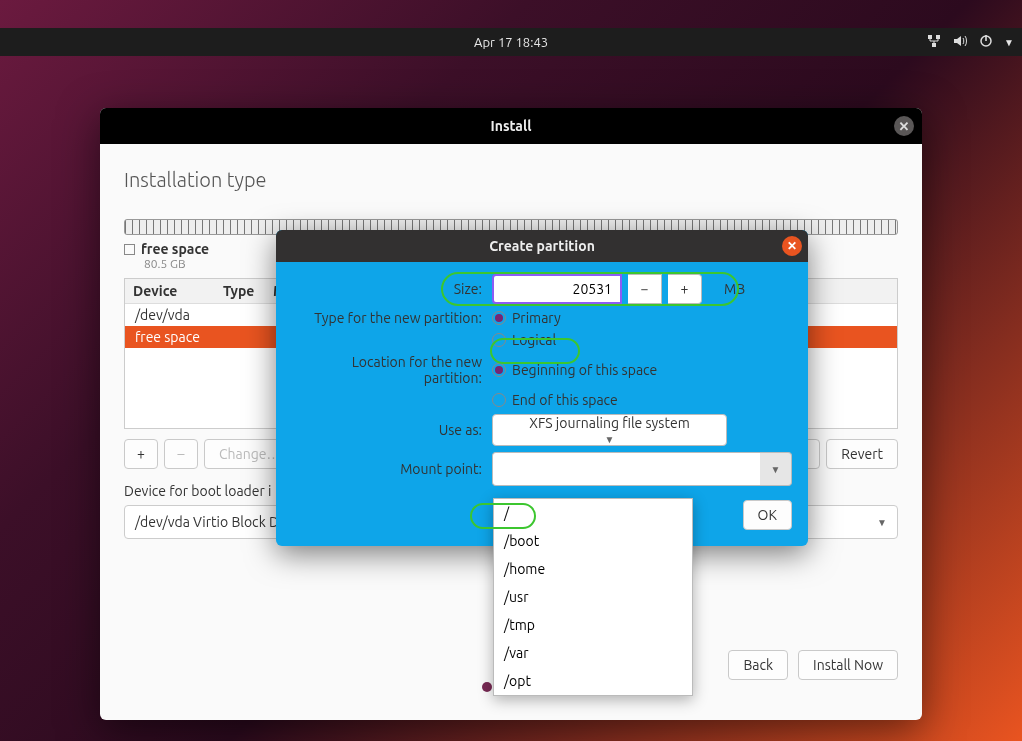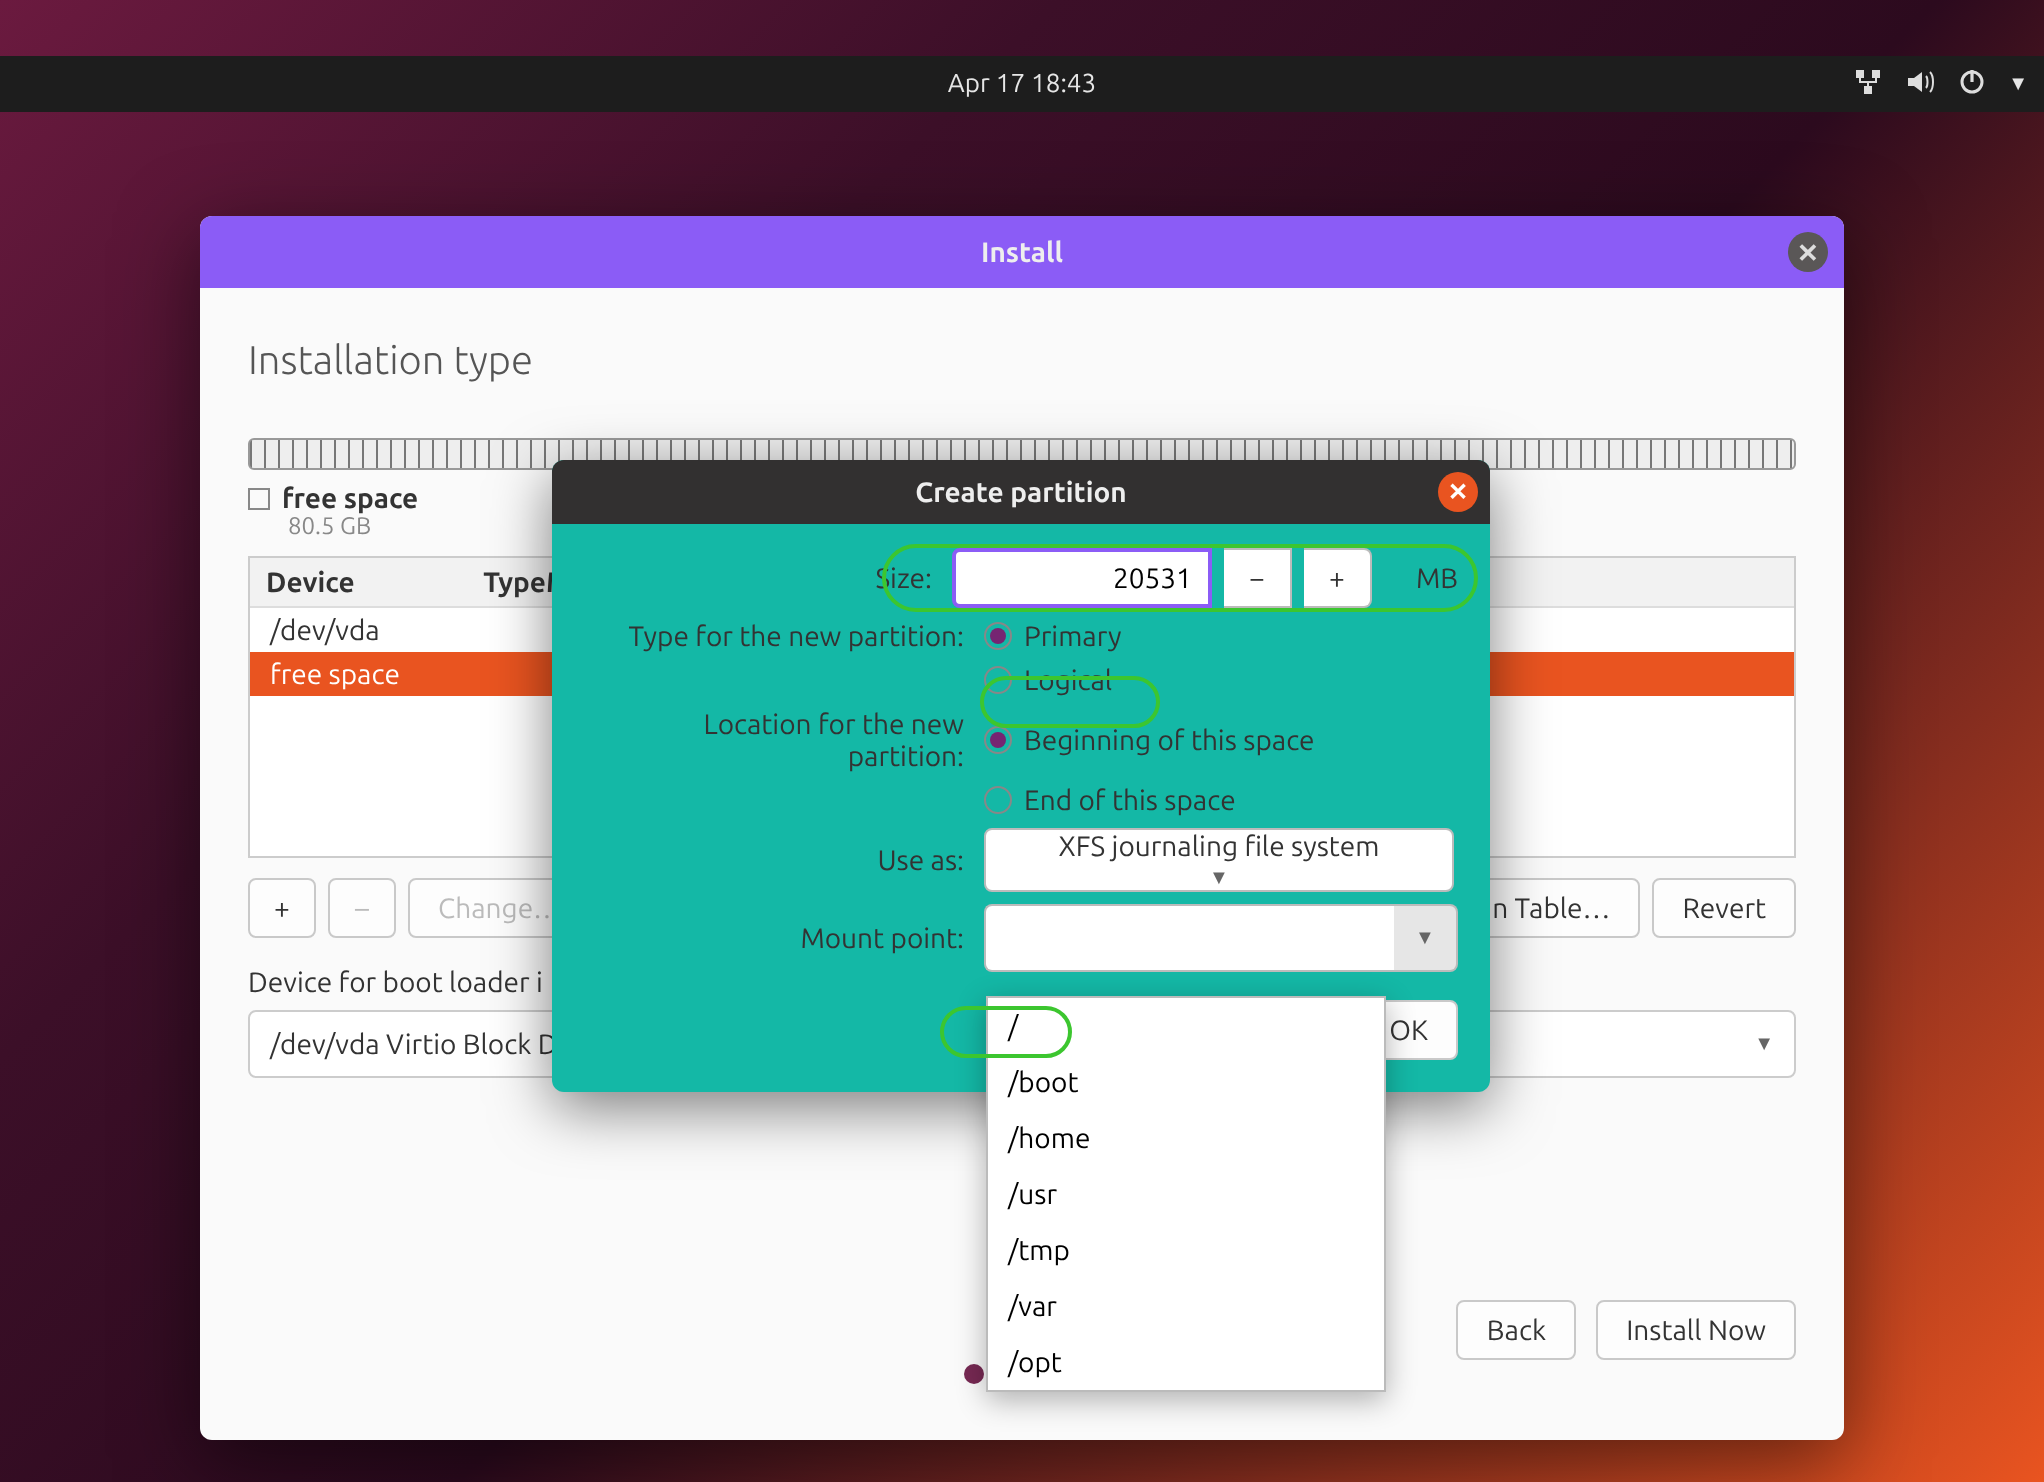--- a/index.html
+++ b/index.html
@@ -17,21 +17,21 @@
   .topbar-right { position: absolute; right: 8px; display: flex; gap: 10px; align-items: center; }
   .topbar-right svg { width: 16px; height: 16px; fill: #ddd; }
   .tri { font-size: 10px; }
 
   .install-window {
     position: absolute; left: 100px; top: 108px; width: 822px; height: 612px;
     background: #fafafa; border-radius: 6px; box-shadow: 0 10px 40px rgba(0,0,0,.5);
     overflow: visible;
   }
   .titlebar {
-    height: 36px; background: #8b5cf6; color: #eee; display: flex;
+    height: 36px; background: #000000; color: #eee; display: flex;
     align-items: center; justify-content: center; border-radius: 6px 6px 0 0;
     font-size: 14px; font-weight: bold; position: relative;
   }
   .close-btn {
     position: absolute; right: 8px; top: 8px; width: 20px; height: 20px;
     border-radius: 50%; background: #5a5757; color: #ddd; display:flex;
     align-items:center; justify-content:center; font-size:13px; cursor:pointer;
   }
   .content { padding: 24px 24px 0 24px; }
   .page-title { font-size: 20px; color: #555; font-weight: 300; margin-bottom: 28px; }
@@ -42,21 +42,21 @@
     margin-bottom: 6px; border-radius:3px;
   }
   .fs-block { margin-bottom: 8px; }
   .fs-block .hdr { font-size: 14px; color:#333; display:flex; align-items:center; gap:6px;}
   .fs-block .sq { width:11px;height:11px;border:1px solid #888;}
   .fs-block .size { font-size: 12px; color:#888; margin-left:20px;}
   .tbl {
     border:1px solid #ccc; background:#fff; font-size:14px; color:#333;
   }
   .tbl-head { display:flex; padding:4px 8px; background:#f2f2f2; border-bottom:1px solid #ddd; font-weight:bold;}
-  .tbl-head .c1{width:90px;} .tbl-head .c2{width:50px;text-align:right;} .tbl-head .c3{flex:1;}
+  .tbl-head .c1{width:90px;} .tbl-head .c2{width:50px;} .tbl-head .c3{flex:1;}
   .tbl-row { padding:3px 10px; }
   .row-sel { background:#e95420; color:#fff; }
   .tbl-space { height:80px; }
 
   .btnrow { display:flex; gap:6px; margin-top:10px; }
   .btn {
     border:1px solid #c9c9c9; background:#fdfdfd; color:#333; font-size:14px;
     padding:6px 14px; border-radius:4px; cursor:pointer;
   }
   .btn.dis { color:#bbb; }
@@ -70,22 +70,22 @@
   }
   .caret { color:#666; font-size:10px;}
 
   .navrow { position:absolute; right:24px; bottom:40px; display:flex; gap:10px;}
 
   .dots { position:absolute; left:50%; transform:translateX(-50%); bottom:28px; display:flex; gap:14px;}
   .dot { width:10px;height:10px;border-radius:50%;background:#772953;}
 
   
   .dialog {
-    position:absolute; left:276px; top:230px; width:469px;
-    background:#14b8a6; border-radius:6px; box-shadow:0 8px 30px rgba(0,0,0,.5);
+    position:absolute; left:276px; top:230px; width:532px;
+    background:#0ea5e9; border-radius:6px; box-shadow:0 8px 30px rgba(0,0,0,.5);
     z-index:20;
   }
   .dlg-title {
     height:32px; background:#323030; color:#eee; font-size:14px; font-weight:bold;
     display:flex; align-items:center; justify-content:center; border-radius:6px 6px 0 0;
     position:relative;
   }
   .dlg-close {
     position:absolute; right:6px; top:6px; width:20px;height:20px;border-radius:50%;
     background:#e95420; color:#fff; display:flex;align-items:center;justify-content:center;

